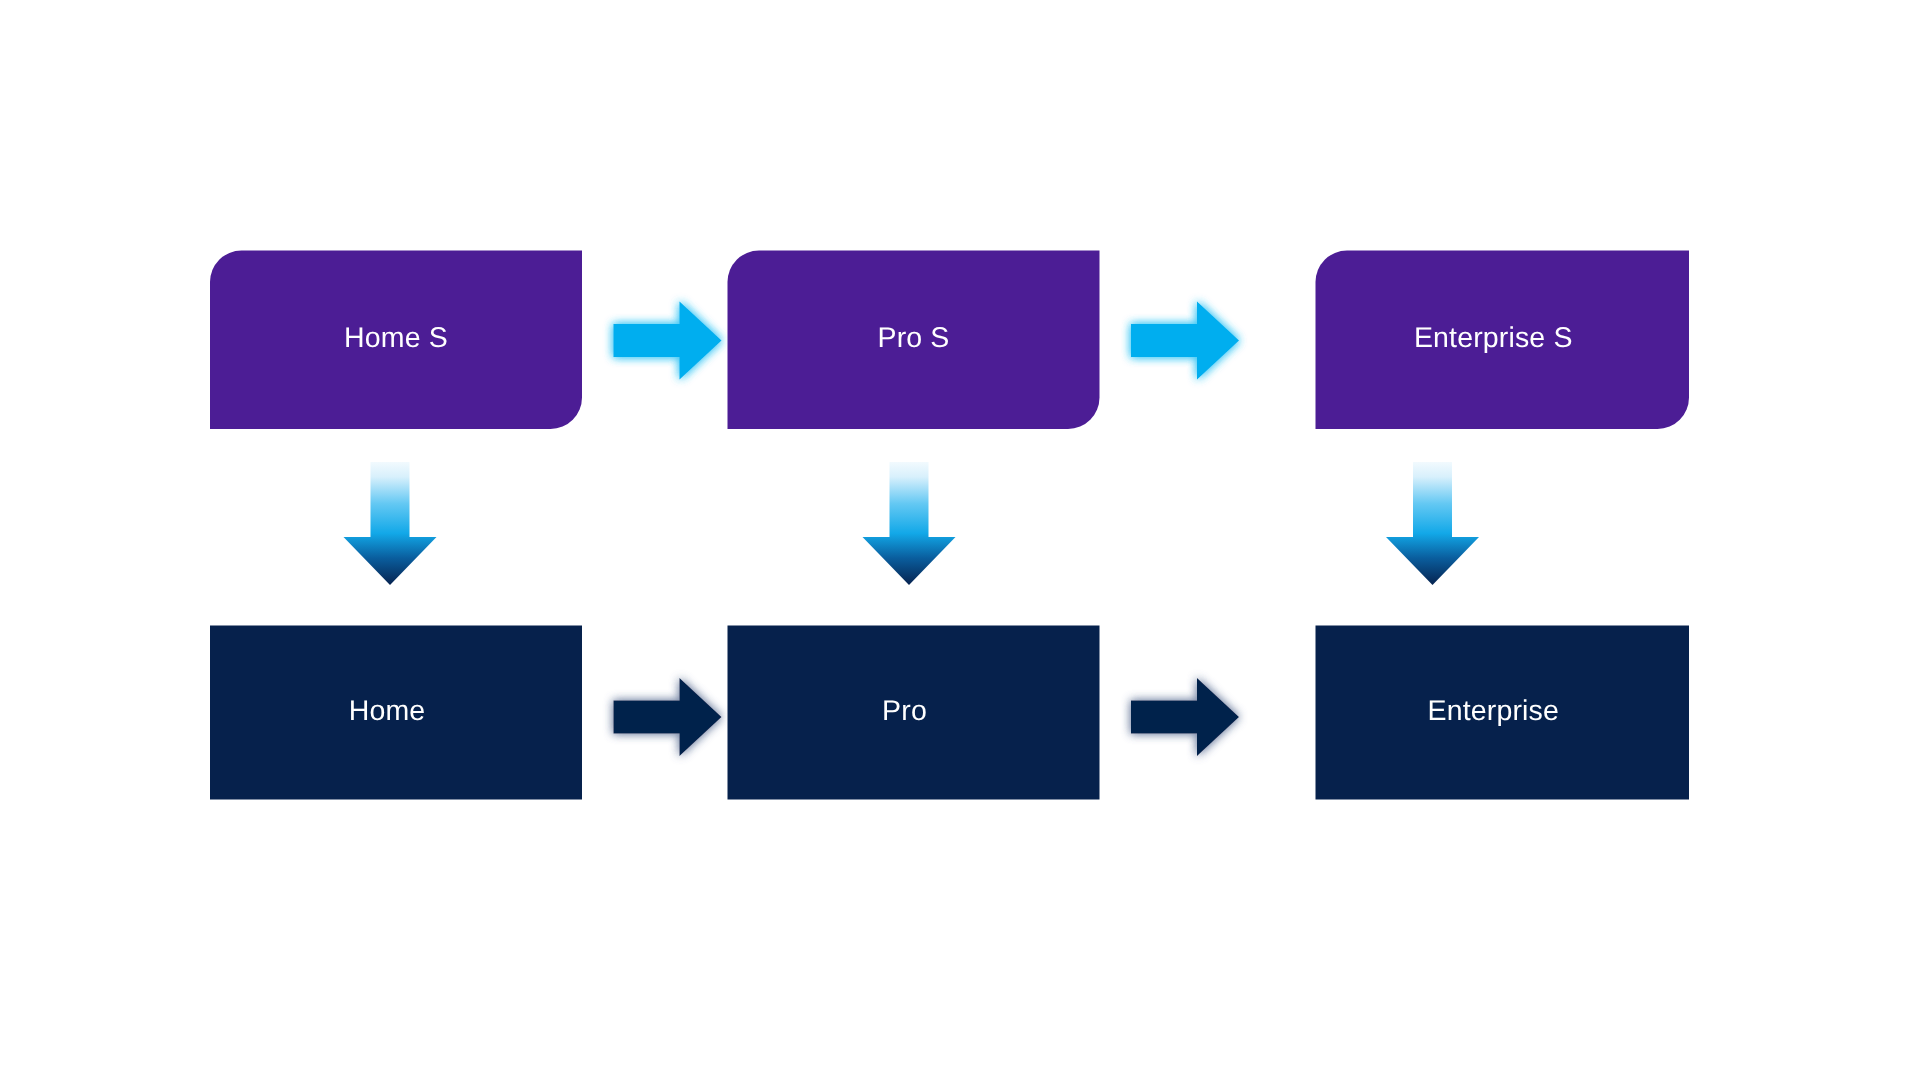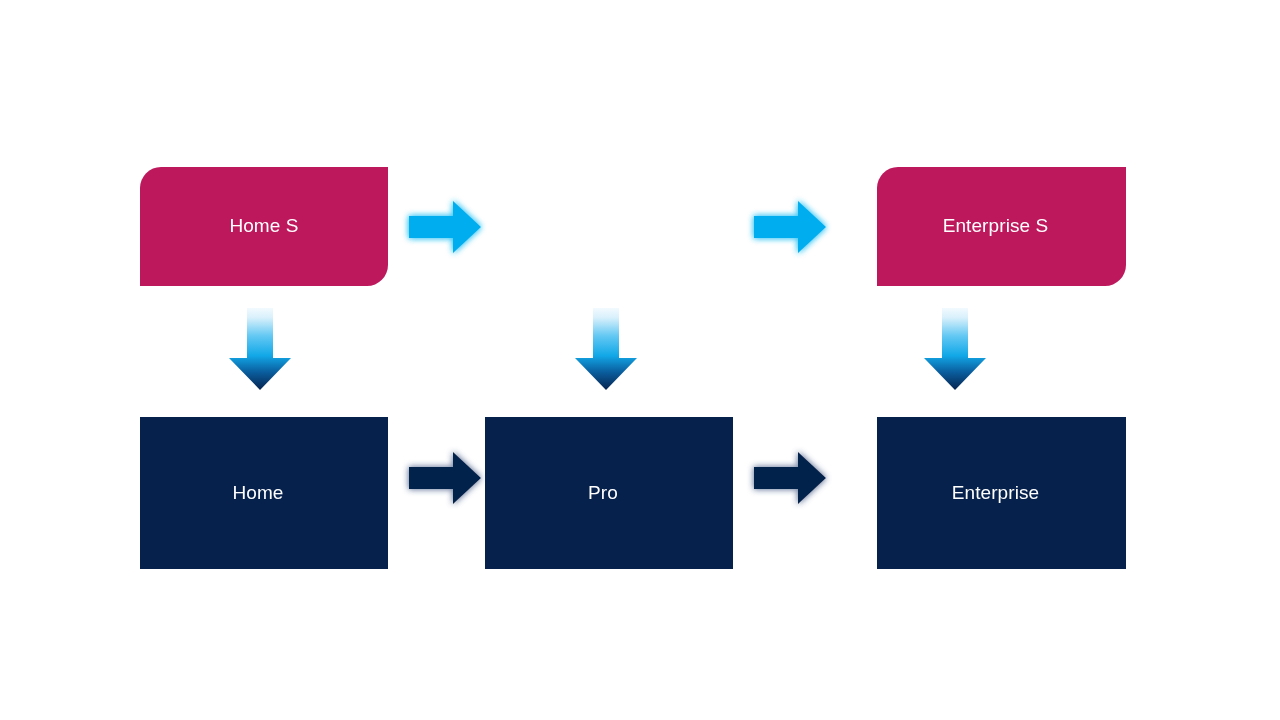--- a/index.html
+++ b/index.html
@@ -34,35 +34,35 @@
     color: #ffffff;
     font-size: 19px;
     font-weight: 400;
     line-height: 1.2;
     white-space: nowrap;
     letter-spacing: 0.1px;
   }
 
   
   .node-top {
-    background: #be185d;
+    background: #4c1d95;
     border-radius: 21px 0 21px 0;
   }
   .node-bottom {
     background: #06214C;
     border-radius: 0;
   }
 
   
   .col-1 { left: 140px; width: 248px; }
   .col-2 { left: 485px; width: 248px; }
   .col-3 { left: 829px; width: 249px; margin-left: 48px; }
 
   .row-top    { top: 167px; height: 119px; }
-  .row-bottom { top: 417px; height: 152px; }
+  .row-bottom { top: 417px; height: 116px; }
 
   
   .label-shift-left  { transform: translateX(-6px); }
 
   
   .arrow {
     position: absolute;
     pointer-events: none;
   }
   .arrow svg { display: block; overflow: visible; }
@@ -111,20 +111,23 @@
     </defs>
   </svg>
 </div>
 
 <div id="diagram-canvas">
 
   <div class="node-box node-top row-top col-1">
     <span class="node-label">Home S</span>
   </div>
 
+  <div class="node-box node-top row-top col-2">
+    <span class="node-label">Pro S</span>
+  </div>
 
   <div class="node-box node-top row-top col-3">
     <span class="node-label label-shift-left">Enterprise S</span>
   </div>
 
   <div class="arrow" style="left:403px; top:196px;">
     <svg width="84" height="62" viewBox="0 0 84 62">
       <path d="M6,20 L50,20 L50,5 L78,31 L50,57 L50,42 L6,42 Z" fill="#00AEEF" filter="url(#glow-cyan)"></path>
     </svg>
   </div>

